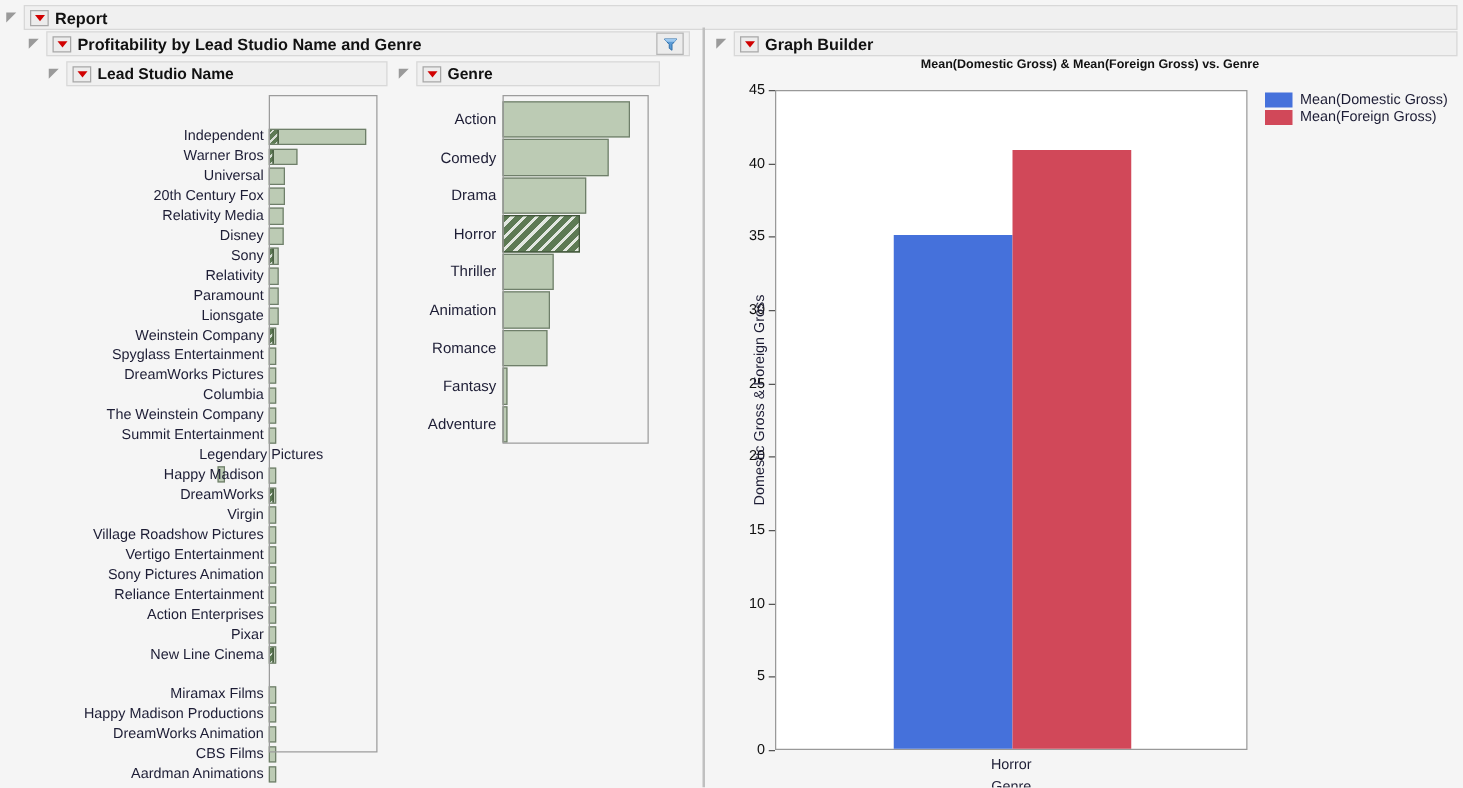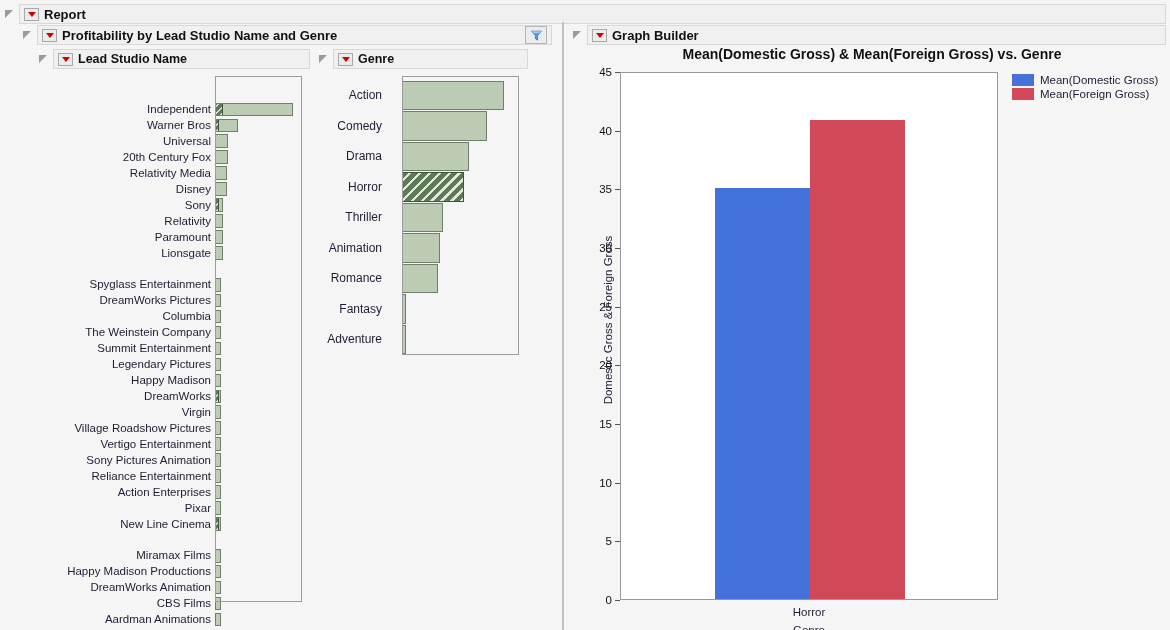--- a/index.html
+++ b/index.html
@@ -106,21 +106,21 @@
     box-sizing:border-box;pointer-events:none;
   }
 
   
   #genre-panel{position:absolute;left:318px;top:76px;width:210px;height:285px;}
   .gcatrow{
     position:absolute;left:0;right:0;height:30.8px;
     display:flex;align-items:center;
   }
   .gcatlabel{
-    width:84px;text-align:right;padding-right:20px;
+    width:84px;text-align:right;padding-right:5px;
     font-size:12px;color:#1d1d35;white-space:nowrap;
     box-sizing:border-box;
   }
   .gbarwrap{position:relative;height:100%;flex:1;}
   .gbar{
     position:absolute;left:0;top:0.5px;height:29.8px;
     background:#bccbb4;border:1px solid #6f7f6a;
     box-sizing:border-box;
   }
   .gbar.selected{
@@ -133,21 +133,21 @@
   }
   #genre-frame{
     position:absolute;left:402px;top:76px;width:117px;height:279px;
     border:1px solid #9c9c9c;box-sizing:border-box;pointer-events:none;
   }
 
   
   #gb-area{position:absolute;left:572px;top:46px;width:598px;height:584px;}
   #gb-title{
     position:absolute;left:20px;top:0px;width:560px;
-    text-align:center;font-weight:bold;font-size:14px;color:#111;
+    text-align:center;font-weight:bold;font-size:10px;color:#111;
     white-space:nowrap;
   }
   #plot-frame{
     position:absolute;left:48px;top:26px;width:378px;height:528px;
     background:#ffffff;border:1px solid #999;box-sizing:border-box;
   }
   .ytick{
     position:absolute;right:430px;width:46px;text-align:right;
     font-size:11.5px;color:#111;transform:translateY(-50%);
   }
@@ -277,20 +277,28 @@
           <div class="barwrap">
             <div class="bar" style="width: 8.43243px;"></div>
           </div>
         </div>
         <div class="catrow" style="top: 146.46px; justify-content: space-between;">
           <div class="catlabel">Lionsgate</div>
           <div class="barwrap">
             <div class="bar" style="width: 8.43243px;"></div>
           </div>
         </div>
+        <div class="catrow" style="top: 162.4px;">
+          <div class="catlabel">Weinstein Company</div>
+          <div class="barwrap">
+            <div class="bar" style="width: 6px;">
+              <div class="sel" style="width: 3px;"></div>
+            </div>
+          </div>
+        </div>
         <div class="catrow" style="top: 194.28px;">
           <div class="catlabel">DreamWorks Pictures</div>
           <div class="barwrap">
             <div class="bar" style="width: 6px;"></div>
           </div>
         </div>
         <div class="catrow" style="top: 178.34px;">
           <div class="catlabel">Spyglass Entertainment</div>
           <div class="barwrap">
             <div class="bar" style="width: 6px;"></div>
@@ -307,21 +315,21 @@
           <div class="barwrap">
             <div class="bar" style="width: 6px;"></div>
           </div>
         </div>
         <div class="catrow" style="top: 242.1px;">
           <div class="catlabel">Summit Entertainment</div>
           <div class="barwrap">
             <div class="bar" style="width: 6px;"></div>
           </div>
         </div>
-        <div class="catrow" style="top: 258.04px;">
+        <div class="catrow" style="top: 258.04px; flex-direction: column;">
           <div class="catlabel">Legendary Pictures</div>
           <div class="barwrap">
             <div class="bar" style="width: 6px;"></div>
           </div>
         </div>
         <div class="catrow" style="top: 273.98px;">
           <div class="catlabel">Happy Madison</div>
           <div class="barwrap">
             <div class="bar" style="width: 6px;"></div>
           </div>

